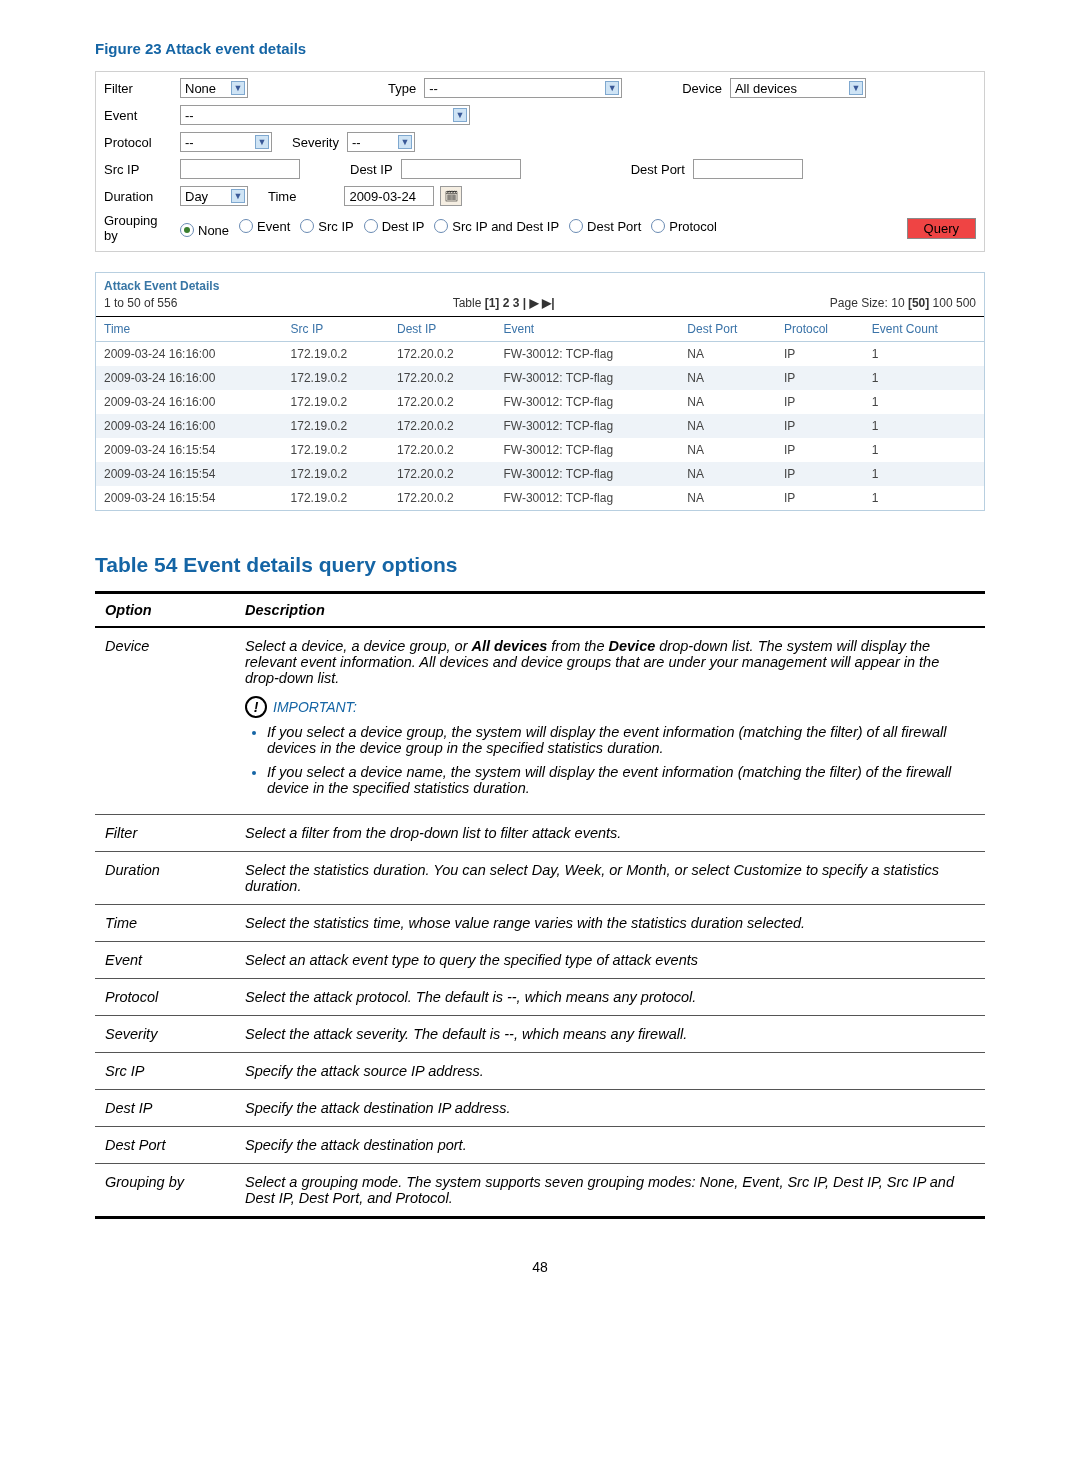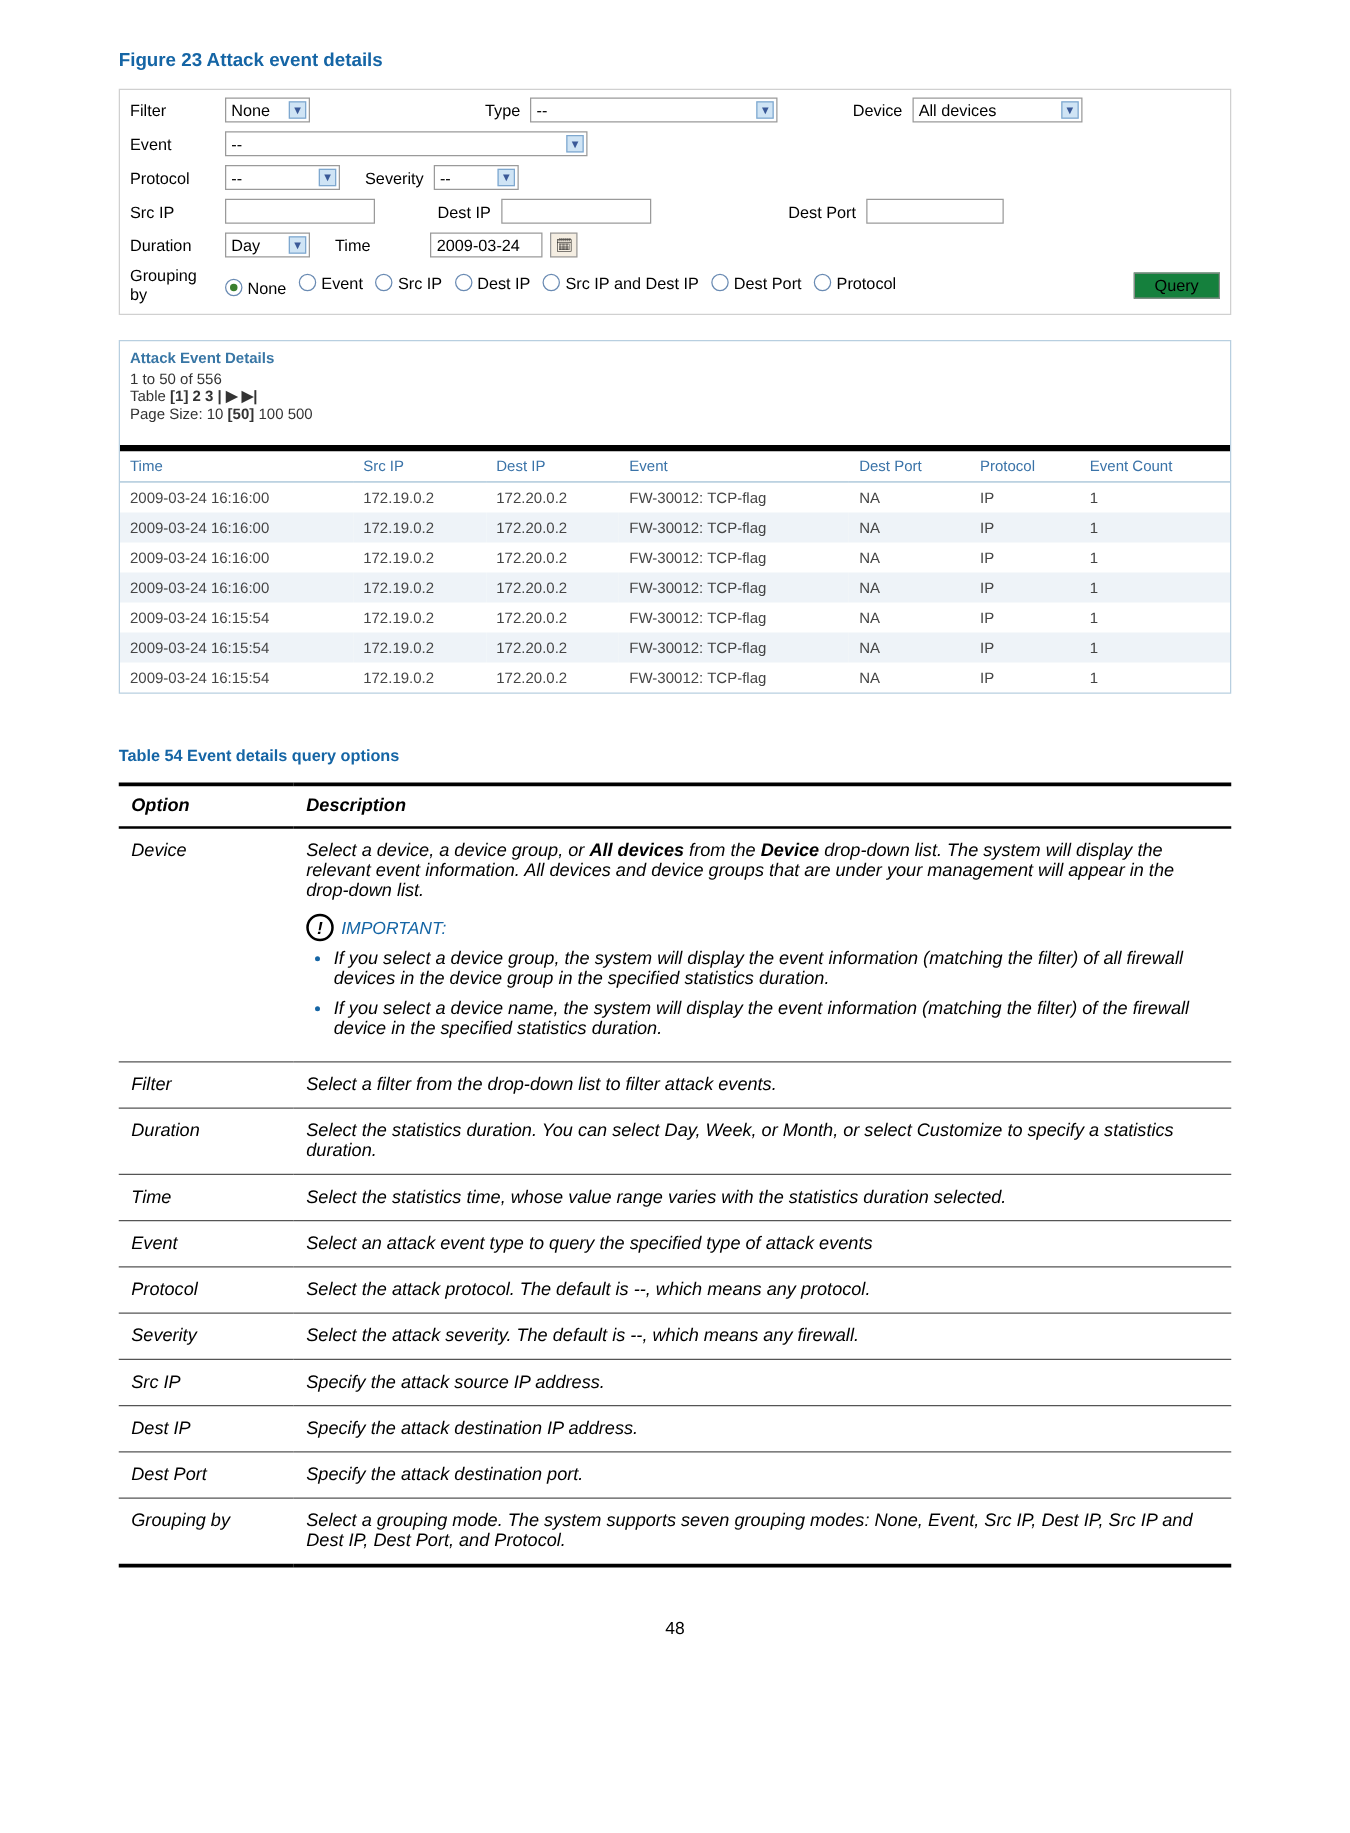--- a/index.html
+++ b/index.html
@@ -15,36 +15,36 @@
     .flabel2 { width:auto; padding:0 8px 0 20px; }
     .sel, .txt { border:1px solid #9a9a9a; background:#fff; font-size:13px; height:20px; box-sizing:border-box; display:inline-flex; align-items:center; padding:0 4px; }
     .sel { position:relative; padding-right:18px; }
     .sel.w60{width:68px;} .sel.w90{width:92px;} .sel.w130{width:136px;} .sel.w190{width:198px;} .sel.w260{width:290px;}
     .txt.w100{width:110px;} .txt.w110{width:120px;} .txt.w80{width:90px;margin-left:40px;}
     .caret { position:absolute; right:2px; top:2px; width:14px; height:14px; background:#cfe4f5; border:1px solid #7fa8cf; display:flex; align-items:center; justify-content:center; font-size:9px; color:#3a5998; box-sizing:border-box; }
     .cal-icon { width:22px; height:20px; border:1px solid #9a9a9a; background:#f5eee2; margin-left:6px; display:inline-flex; align-items:center; justify-content:center; font-size:11px; box-sizing:border-box; }
     .radio { display:inline-flex; align-items:center; margin-right:10px; font-size:13px; }
     .radio .r { width:12px; height:12px; border:1px solid #6a8bb3; border-radius:50%; margin-right:4px; display:inline-flex; align-items:center; justify-content:center; }
     .radio .r.on::after { content:""; width:6px; height:6px; background:#3a7f2e; border-radius:50%; }
-    .btn-query { margin-left:auto; background:#15803d; border:1px solid #8a8a8a; padding:2px 16px; font-size:13px; }
+    .btn-query { margin-left:auto; background:#ef4444; border:1px solid #8a8a8a; padding:2px 16px; font-size:13px; }
 
     
     .details-box { border:1px solid #b8cfe0; margin-top:20px; font-size:12px; }
     .details-title { color:#3876a5; font-weight:bold; padding:6px 8px 3px; }
-    .details-sub { display:flex; justify-content:space-between; padding:0 8px 18px; border-bottom:5px solid #000000; color:#333;flex-direction:column; }
+    .details-sub { display:flex; justify-content:space-between; padding:0 8px 6px; border-bottom:1px solid #000000; color:#333; }
     .pager-area { color:#333; }
     .pg-bold { font-weight:bold; }
     .details-table { width:100%; border-collapse:collapse; }
     .details-table th { text-align:left; color:#3a73a8; font-weight:normal; padding:5px 8px; border-bottom:1px solid #b8cfe0; font-size:12px; }
     .details-table td { padding:5px 8px; color:#444; font-size:12px; }
     .details-table tbody tr.alt { background:#eef3f8; }
     .linkish { color:#3a73a8; }
 
     
-    .tbl-caption { color:#1565a5; font-weight:bold; font-size:13px; margin:42px 0 14px; }
+    .tbl-caption { color:#1565a5; font-weight:bold; font-size:21px; margin:42px 0 14px; }
     .opts-table { width:100%; border-collapse:collapse; font-size:14.5px;font-style:italic; }
     .opts-table thead th { text-align:left; padding:8px 10px; border-top:3px solid #000; border-bottom:2px solid #000; font-weight:bold; }
     .opts-table tbody td { padding:10px 10px; border-bottom:1px solid #555; vertical-align:top; }
     .opts-table tbody tr.lastrow td { border-bottom:3px solid #000; }
     .opts-table td.opt { width:120px; white-space:nowrap; }
     .important-line { color:#1565a5; font-size:14px; margin:10px 0 6px; display:flex; align-items:center; }
     .important-line .ic { width:18px; height:18px; border:2px solid #000; border-radius:50%; font-weight:bold; display:inline-flex; align-items:center; justify-content:center; color:#000; font-size:14px; margin-right:6px; }
     ul.blist { margin:4px 0 0 0; padding-left:22px; }
     ul.blist li { margin-bottom:8px; }
     ul.blist li::marker { color:#1565a5; }

